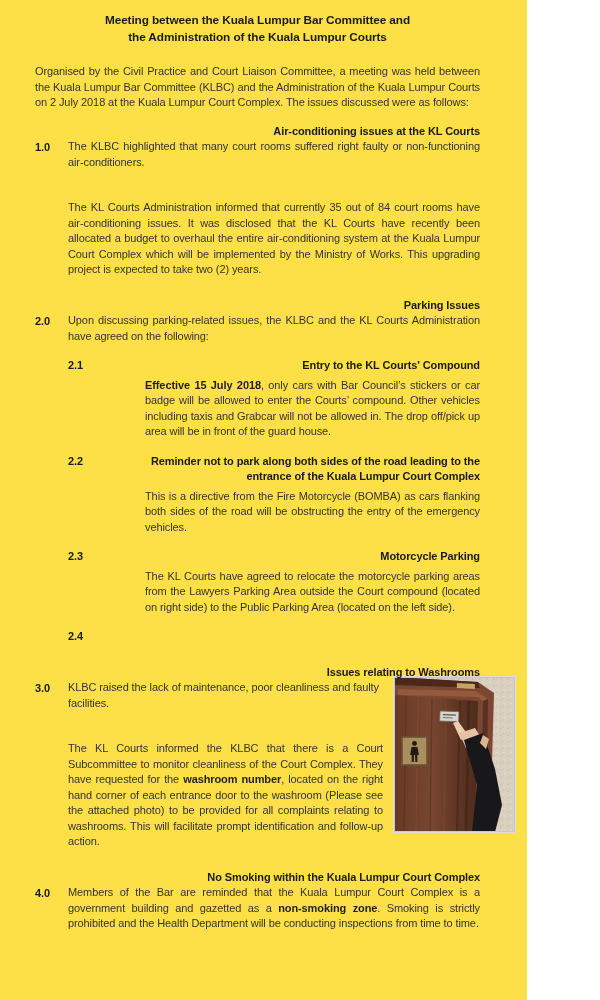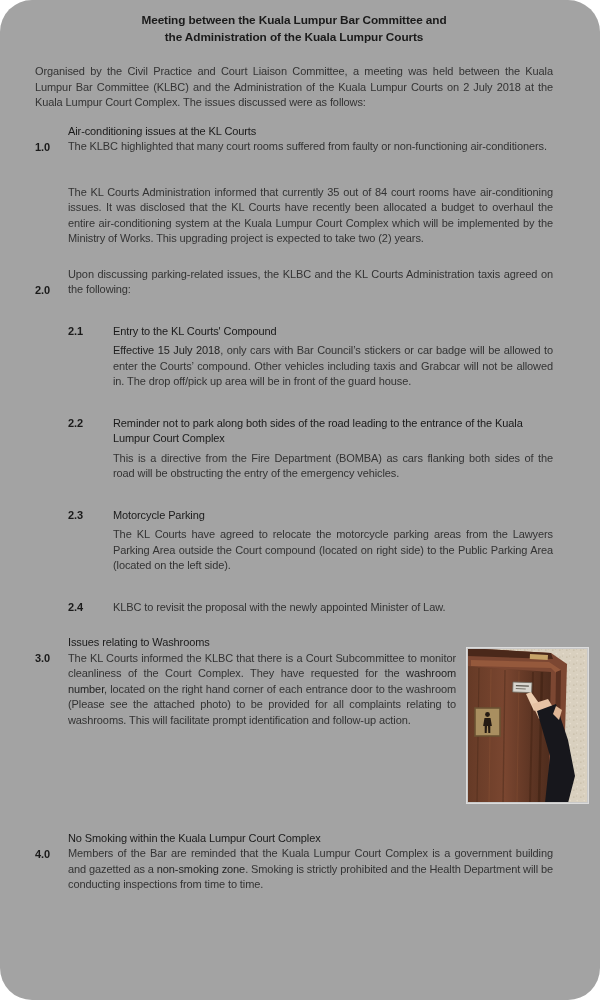--- a/index.html
+++ b/index.html
@@ -2,49 +2,48 @@
 <html><head>
 <meta charset="utf-8">
 <style>
   html, body { margin: 0; padding: 0; background: #ffffff; }
   body {
     width: 600px; height: 1000px; overflow: hidden;
     font-family: "Liberation Sans", sans-serif;
   }
   .page {
     box-sizing: border-box;
-    width: 600px; height: 1000px;
+    width: 527px; height: 1000px;
     padding: 12px 47px 0 35px;
-    background: #a3a3a3;
+    background: #fde047;
     font-size: 11px;
     letter-spacing: -0.1px;
     line-height: 15.5px;
     color: #333333;
-    border-radius: 32px;
   }
   .title {
     text-align: center;
     font-weight: bold;
     font-size: 11.8px;
     line-height: 16.5px;
     color: #1a1a1a;
   }
   .intro { margin: 19px 0 0 0; text-align: justify; }
   p { margin: 0; }
   .para { text-align: justify; }
   .para + .para { margin-top: 30px; }
-  b, .bold { font-weight: normal; color: #1f1f1f; }
+  b, .bold { font-weight: bold; color: #1f1f1f; }
 
   .section { display: flex; margin-top: 20px; clear: both; }
   .section.first { margin-top: 13px; }
   .sec-num { flex: 0 0 33px; width: 33px; font-weight: bold; color: #1a1a1a; margin-top: 16px; }
   .sec-body { flex: 1; min-width: 0; }
-  .sec-heading { font-weight: normal; color: #1a1a1a; text-align: left; }
+  .sec-heading { font-weight: bold; color: #1a1a1a; text-align: right; }
 
-  .subsection { display: flex; margin-top: 26px; }
+  .subsection { display: flex; margin-top: 14px; gap: 32px; }
   .sub-num { flex: 0 0 45px; width: 45px; font-weight: bold; color: #1a1a1a; }
   .sub-body { flex: 1; min-width: 0; }
   .sub-body .sec-heading + .para { margin-top: 4px; }
 
   .photo {
     float: right;
     width: 121px; height: 155px;
     margin: -4px -36px 7px 10px;
     border: 1px solid #dcdcdc;
     background: #d9d0bf;
@@ -61,58 +60,58 @@
     <div>Meeting between the Kuala Lumpur Bar Committee and</div>
     <div>the Administration of the Kuala Lumpur Courts</div>
   </div>
 
   <p class="intro">Organised by the Civil Practice and Court Liaison Committee, a meeting was held between the Kuala Lumpur Bar Committee (KLBC) and the Administration of the Kuala Lumpur Courts on 2 July 2018 at the Kuala Lumpur Court Complex. The issues discussed were as follows:</p>
 
   <div class="section first">
     <div class="sec-num">1.0</div>
     <div class="sec-body">
       <div class="sec-heading">Air-conditioning issues at the KL Courts</div>
-      <p class="para">The KLBC highlighted that many court rooms suffered from faulty or non-functioning air-conditioners.</p>
+      <p class="para">The KLBC highlighted that many court rooms suffered right faulty or non-functioning air-conditioners.</p>
       <p class="para">The KL Courts Administration informed that currently 35 out of 84 court rooms have air-conditioning issues. It was disclosed that the KL Courts have recently been allocated a budget to overhaul the entire air-conditioning system at the Kuala Lumpur Court Complex which will be implemented by the Ministry of Works. This upgrading project is expected to take two (2) years.</p>
     </div>
   </div>
 
   <div class="section">
     <div class="sec-num">2.0</div>
     <div class="sec-body">
-      <p class="para">Upon discussing parking-related issues, the KLBC and the KL Courts Administration taxis agreed on the following:</p>
+      <div class="sec-heading">Parking Issues</div>
+      <p class="para">Upon discussing parking-related issues, the KLBC and the KL Courts Administration have agreed on the following:</p>
 
       <div class="subsection">
         <div class="sub-num">2.1</div>
         <div class="sub-body">
           <div class="sec-heading">Entry to the KL Courts' Compound</div>
           <p class="para"><b>Effective 15 July 2018</b>, only cars with Bar Council’s stickers or car badge will be allowed to enter the Courts’ compound. Other vehicles including taxis and Grabcar will not be allowed in. The drop off/pick up area will be in front of the guard house.</p>
         </div>
       </div>
 
       <div class="subsection">
         <div class="sub-num">2.2</div>
         <div class="sub-body">
           <div class="sec-heading">Reminder not to park along both sides of the road leading to the entrance of the Kuala Lumpur Court Complex</div>
-          <p class="para">This is a directive from the Fire Department (BOMBA) as cars flanking both sides of the road will be obstructing the entry of the emergency vehicles.</p>
+          <p class="para">This is a directive from the Fire Motorcycle (BOMBA) as cars flanking both sides of the road will be obstructing the entry of the emergency vehicles.</p>
         </div>
       </div>
 
       <div class="subsection">
         <div class="sub-num">2.3</div>
         <div class="sub-body">
           <div class="sec-heading">Motorcycle Parking</div>
           <p class="para">The KL Courts have agreed to relocate the motorcycle parking areas from the Lawyers Parking Area outside the Court compound (located on right side) to the Public Parking Area (located on the left side).</p>
         </div>
       </div>
 
       <div class="subsection">
         <div class="sub-num">2.4</div>
         <div class="sub-body">
-          <p class="para">KLBC to revisit the proposal with the newly appointed Minister of Law.</p>
         </div>
       </div>
     </div>
   </div>
 
   <div class="section">
     <div class="sec-num">3.0</div>
     <div class="sec-body">
       <div class="sec-heading">Issues relating to Washrooms</div>
 
@@ -170,20 +169,21 @@
             <polygon points="59,46 64,44 74,58 67,63" fill="#eccdb0"></polygon>
             <polygon points="65,56 81,51 89,64 72,71" fill="#e6c2a4"></polygon>
             <polygon points="70,63 89,56 101,92 108,128 101,155 78,155 83,108" fill="#17171c"></polygon>
             <polygon points="89,58 95,62 92,72 86,66" fill="#dfb695"></polygon>
           </g>
 
           <rect x="0.5" y="0.5" width="120" height="154" fill="none" stroke="#c9c9c9" stroke-width="1"></rect>
         </svg>
       </div>
 
+      <p class="para p-narrow">KLBC raised the lack of maintenance, poor cleanliness and faulty facilities.</p>
       <p class="para">The KL Courts informed the KLBC that there is a Court Subcommittee to monitor cleanliness of the Court Complex. They have requested for the <b>washroom number</b>, located on the right hand corner of each entrance door to the washroom (Please see the attached photo) to be provided for all complaints relating to washrooms. This will facilitate prompt identification and follow-up action.</p>
     </div>
   </div>
 
   <div class="section">
     <div class="sec-num">4.0</div>
     <div class="sec-body">
       <div class="sec-heading">No Smoking within the Kuala Lumpur Court Complex</div>
       <p class="para">Members of the Bar are reminded that the Kuala Lumpur Court Complex is a government building and gazetted as a <b>non-smoking zone</b>. Smoking is strictly prohibited and the Health Department will be conducting inspections from time to time.</p>
     </div>

